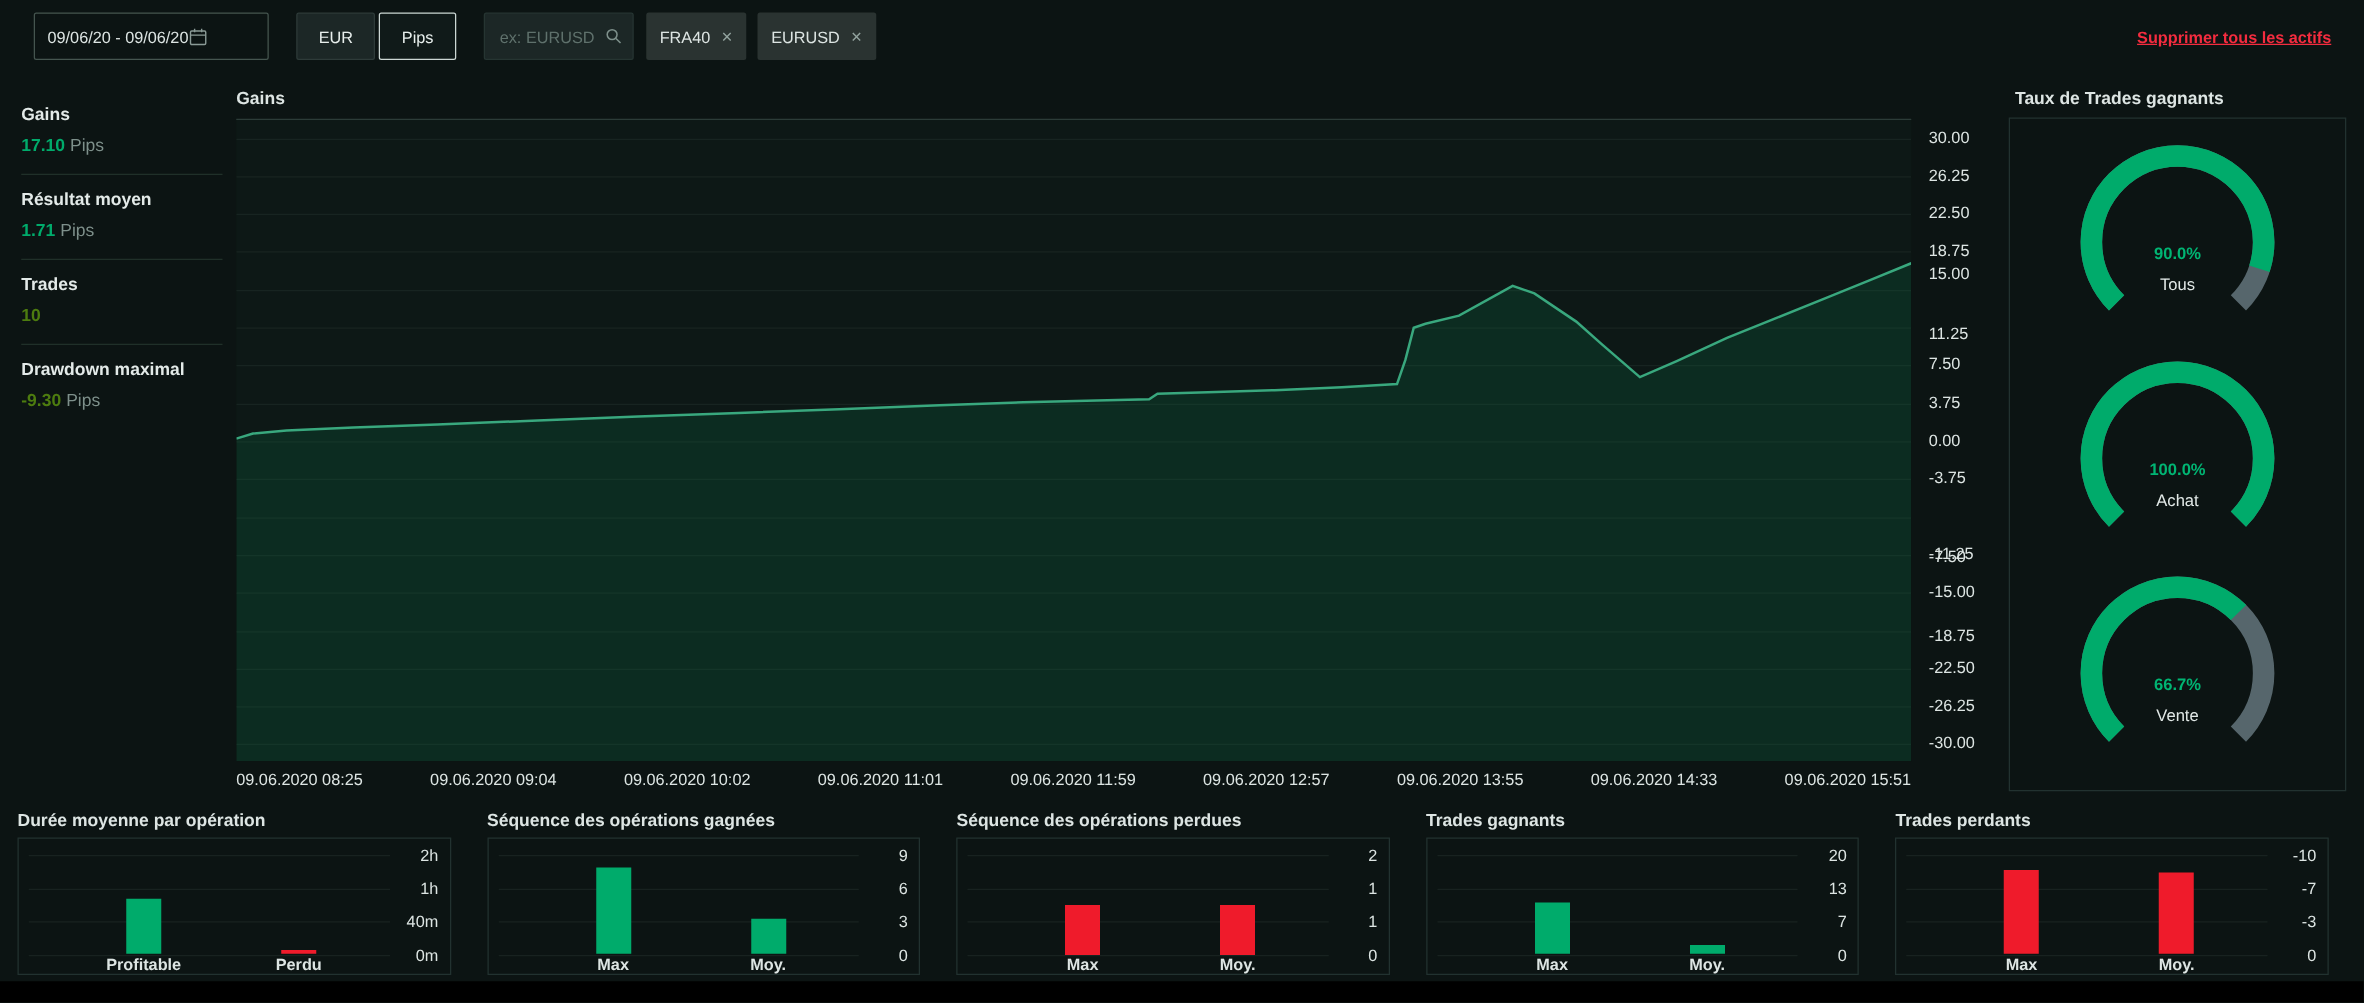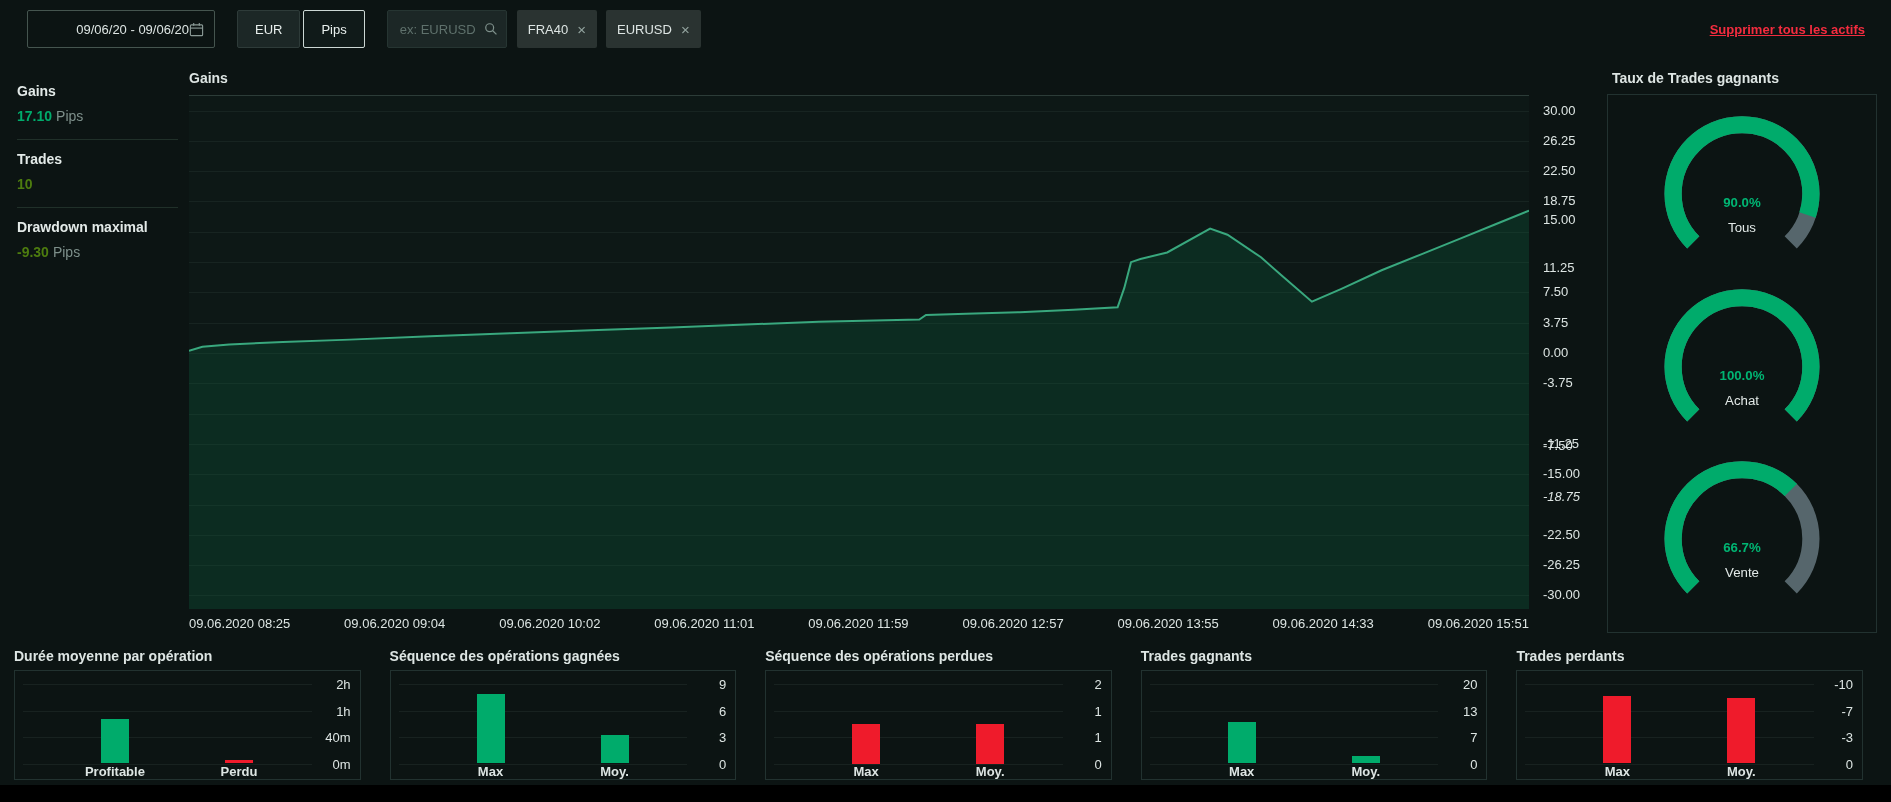--- a/index.html
+++ b/index.html
@@ -4,21 +4,21 @@
 <style>
   *{box-sizing:border-box}
   html,body{margin:0;padding:0}
   body{width:1891px;height:802px;background:#0c1413;color:#dde5e3;
        font-family:"Liberation Sans",sans-serif;position:relative;overflow:hidden}
 
   
   .topbar{position:absolute;left:0;top:0;width:100%;height:58px;display:flex;align-items:center;
           padding:0 26px 0 27px}
   .date-picker{width:188px;height:38px;border:1px solid #45554f;border-radius:2px;display:flex;
-               align-items:center;justify-content:flex-end;padding:0 10px;font-size:13px;cursor:pointer}
+               align-items:center;justify-content:flex-start;padding:0 10px;font-size:13px;cursor:pointer}
   .btn-group{display:flex;margin-left:22px}
   .btn{height:38px;padding:0 17px;font-size:13px;font-family:inherit;color:#e8efed;background:#1c2726;
        border:1px solid #2e3b39;border-radius:2px;cursor:pointer}
   .btn.pips{background:#101a19;border-color:#ccd7d4;margin-left:3px}
   .search-box{margin-left:22px;height:38px;width:120px;background:#1c2726;border:1px solid #263532;
               border-radius:2px;display:flex;align-items:center;padding:0 8px 0 10px}
   .search-box input{flex:1;min-width:0;background:transparent;border:none;outline:none;color:#dde5e3;
                     font-size:13px;font-family:inherit}
   .search-box input::placeholder{color:#5f716c}
   .tags{display:flex;margin-left:10px;gap:9px}
@@ -114,20 +114,24 @@
       </div>
     </div>
 
   <a class="delete-link" href="#">Supprimer tous les actifs</a>
 </div>
 
 <div class="sidebar">
     <div class="stat-block sep">
       <div class="stat-label">Gains</div>
       <div class="stat-value"><span class="val green">17.10</span><span class="unit">Pips</span></div>
+    </div>
+    <div class="stat-block sep">
+      <div class="stat-label">Résultat moyen</div>
+      <div class="stat-value"><span class="val green">1.71</span><span class="unit">Pips</span></div>
     </div>
     <div class="stat-block sep">
       <div class="stat-label">Trades</div>
       <div class="stat-value"><span class="val">10</span></div>
     </div>
     <div class="stat-block">
       <div class="stat-label">Drawdown maximal</div>
       <div class="stat-value"><span class="val">-9.30</span><span class="unit">Pips</span></div>
     </div>
   </div>
@@ -167,21 +171,21 @@
         <div class="ytick" style="top: 105.467px;">18.75</div>
         <div class="ytick" style="top: 124px;">15.00</div>
         <div class="ytick" style="top: 172px;">11.25</div>
         <div class="ytick" style="top: 196.387px;">7.50</div>
         <div class="ytick" style="top: 226.693px;">3.75</div>
         <div class="ytick" style="top: 257px;">0.00</div>
         <div class="ytick" style="top: 287.307px;">-3.75</div>
         <div class="ytick" style="top: 317.613px; margin-top: 32px;">-7.50</div>
         <div class="ytick" style="top: 347.92px;">-11.25</div>
         <div class="ytick" style="top: 378.226px;">-15.00</div>
-        <div class="ytick" style="top: 401px; font-style: italic;">-18.75</div>
+        <div class="ytick" style="top: 413px;">-18.75</div>
         <div class="ytick" style="top: 438.84px;">-22.50</div>
         <div class="ytick" style="top: 469.146px;">-26.25</div>
         <div class="ytick" style="top: 499.453px;">-30.00</div>
       </div>
   </div>
   <div class="x-axis">
       <span class="xtick">09.06.2020 08:25</span>
       <span class="xtick">09.06.2020 09:04</span>
       <span class="xtick">09.06.2020 10:02</span>
       <span class="xtick">09.06.2020 11:01</span>

